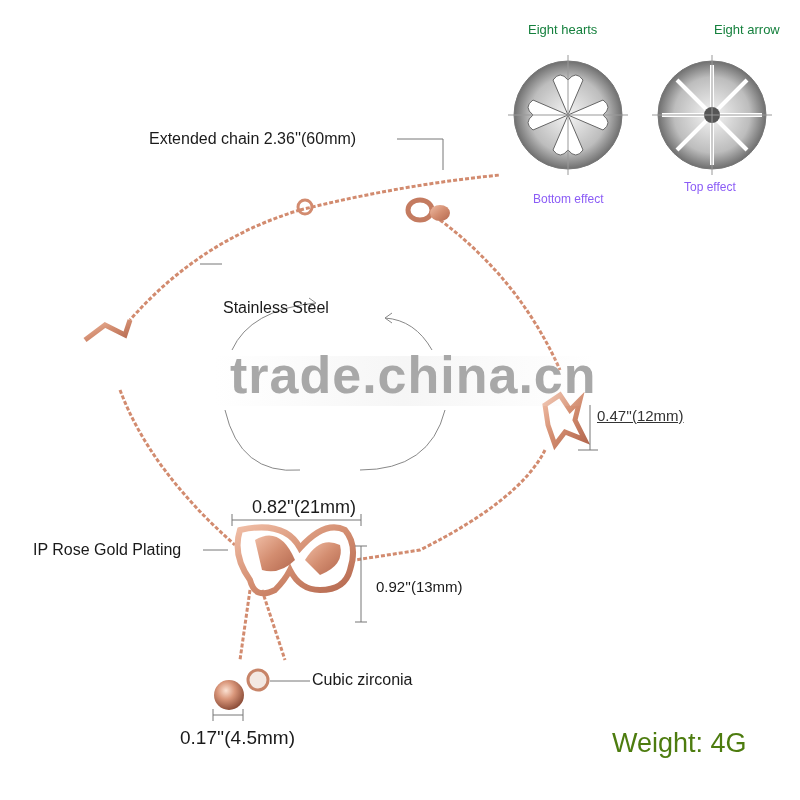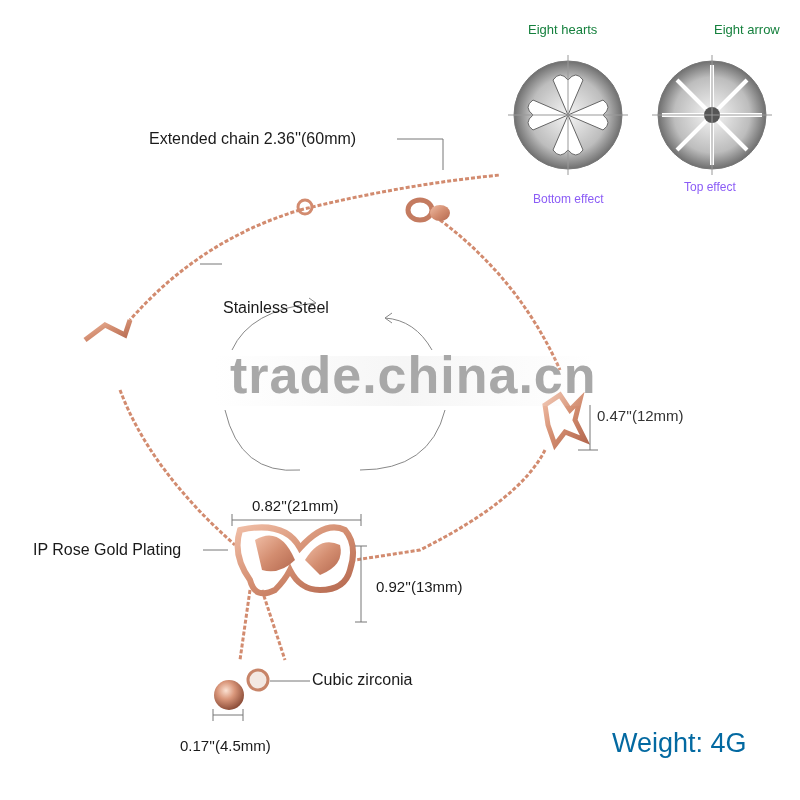--- a/index.html
+++ b/index.html
@@ -2,21 +2,21 @@
 <html><head>
   <meta charset="utf-8">
   <style>
     html, body { margin: 0; padding: 0; background: #ffffff; }
     body { width: 800px; height: 800px; position: relative; overflow: hidden; font-family: "Liberation Sans", sans-serif; color: #1a1a1a; }
     .abs { position: absolute; }
     .label { font-size: 16px; color: #1a1a1a; white-space: nowrap; }
     .gem-title { font-size: 13px; color: #15803d; white-space: nowrap; }
     .gem-caption { font-size: 12px; color: #8b5cf6; white-space: nowrap; }
     .watermark { font-size: 52px; color: #a8a8a8; letter-spacing: 1px; white-space: nowrap; font-weight: bold; }
-    .weight { font-size: 27px; color: #0369a1; white-space: nowrap; }
+    .weight { font-size: 27px; color: #4d7c0f; white-space: nowrap; }
     svg { position: absolute; left: 0; top: 0; }
   </style>
 </head>
 <body>
 
 <svg width="800" height="800" viewBox="0 0 800 800">
   <defs>
     <radialGradient id="bead" cx="40%" cy="35%" r="65%">
       <stop offset="0%" stop-color="#fbe1d2"></stop>
       <stop offset="45%" stop-color="#d9967a"></stop>
@@ -121,22 +121,22 @@
 </svg>
 
 <div class="abs gem-title" style="left:528px; top:22px;">Eight hearts</div>
 <div class="abs gem-title" style="left:714px; top:22px;">Eight arrow</div>
 <div class="abs gem-caption" style="left:533px; top:192px;">Bottom effect</div>
 <div class="abs gem-caption" style="left:684px; top:180px;">Top effect</div>
 
 <div class="abs label" style="left:149px; top:130px;">Extended chain 2.36''(60mm)</div>
 <div class="abs label" style="left:223px; top:255px;margin-top:44px;">Stainless Steel</div>
 <div class="abs label" style="left:33px; top:541px;">IP Rose Gold Plating</div>
-<div class="abs label" style="left:252px; top:497px; font-size:15px;">0.82''(21mm)</div>
+<div class="abs label" style="left:252px; top:497px; font-size:18px;">0.82''(21mm)</div>
 <div class="abs label" style="left:376px; top:578px; font-size:15px;">0.92''(13mm)</div>
-<div class="abs label" style="left:597px; top:407px; font-size:15px; color:#333;">0.47''(12mm)</div>
+<div class="abs label" style="left:597px; top:407px; font-size:15px; color:#333;text-decoration:underline;">0.47''(12mm)</div>
 <div class="abs label" style="left:312px; top:671px;">Cubic zirconia</div>
-<div class="abs label" style="left:180px; top:727px; font-size:15px;margin-top:10px;">0.17''(4.5mm)</div>
+<div class="abs label" style="left:180px; top:727px; font-size:19px;">0.17''(4.5mm)</div>
 
 <div class="abs" style="left:215px; top:356px; width:378px; height:50px; background:linear-gradient(90deg, rgba(255,255,255,0.0), rgba(240,240,240,0.6), rgba(255,255,255,0.0));"></div>
 <div class="abs watermark" style="left:230px; top:345px;">trade.china.cn</div>
 
 <div class="abs weight" style="left:612px; top:728px;">Weight: 4G</div>
 
 </body></html>

